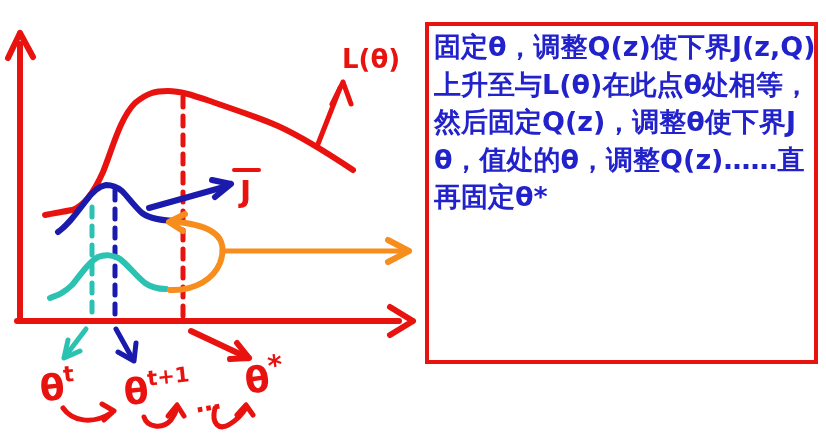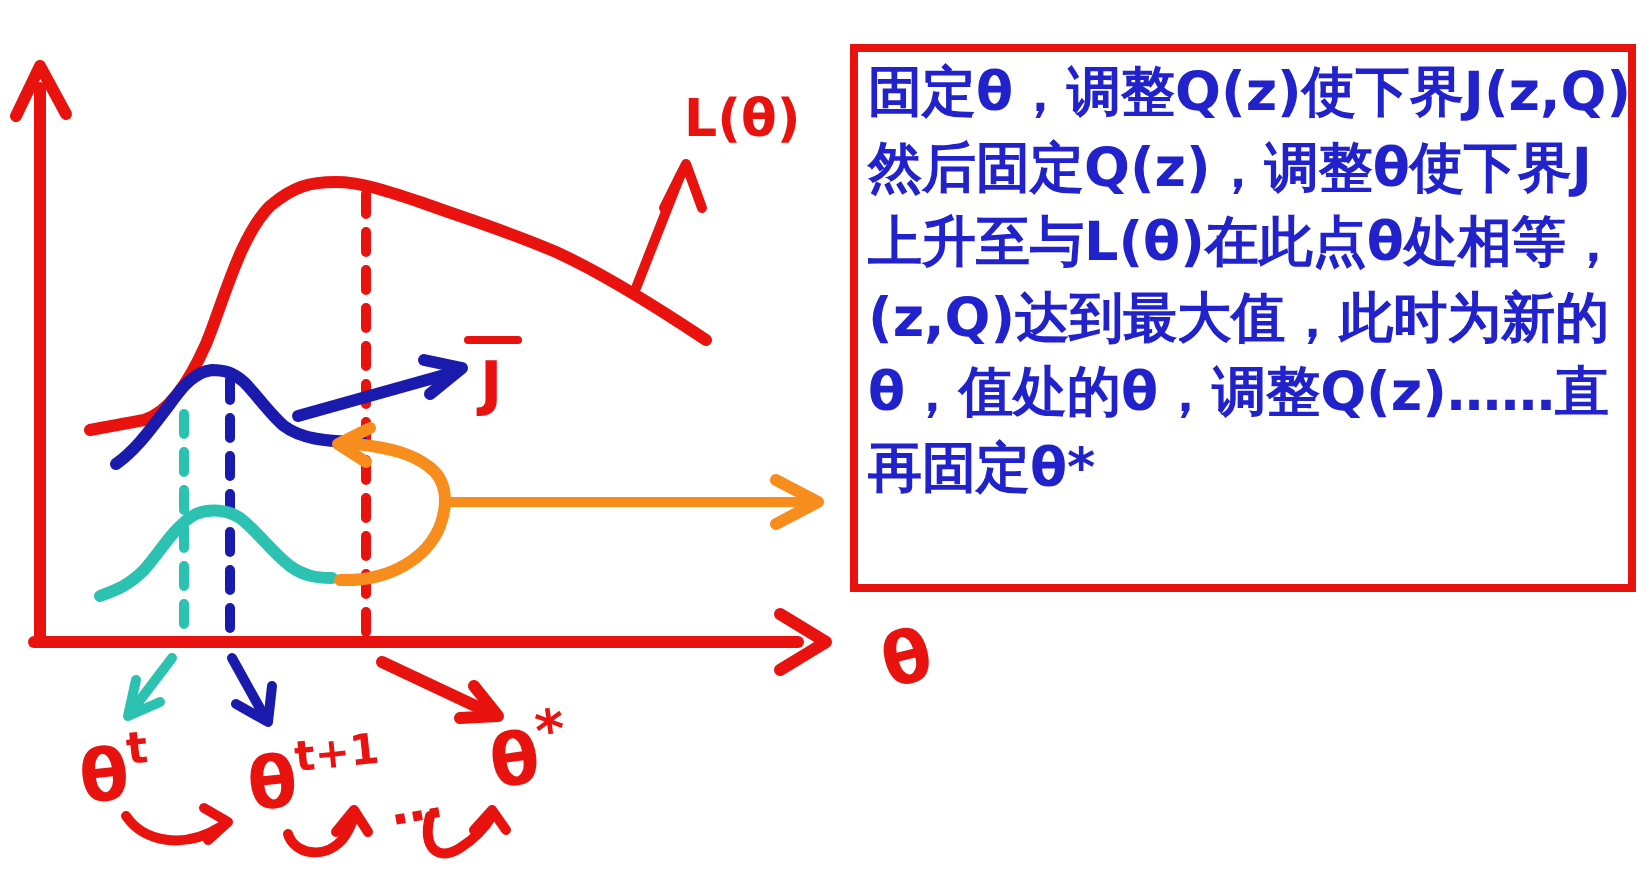--- a/index.html
+++ b/index.html
@@ -24,21 +24,21 @@
 
   .dash { stroke-dasharray: 10 9; }
 
   .hw-red { fill: #e8120f; font-weight: bold; font-family: "DejaVu Sans", sans-serif; }
 
   .note-box {
     position: absolute;
     left: 425px;
     top: 22px;
     width: 393px;
-    height: 274px;
+    height: 342px;
     box-sizing: border-box;
     border: 4px solid #e8120f;
     background: #ffffff;
     padding: 2px 3px 0 5px;
     color: #2222cc;
     font-weight: bold;
     font-size: 27px;
     line-height: 37.6px;
     font-family: "DejaVu Sans", sans-serif;
     overflow: hidden;
@@ -145,20 +145,19 @@
     </g>
     <text class="hw-red" x="195" y="411" font-size="26" transform="rotate(-10 205 404)">…</text>
     <g>
       <path class="stroke-red w5" d="M 215 408 C 211 424, 219 431, 230 424 C 238 419, 243 413, 246 408"></path>
       <path class="stroke-red w5" d="M 246 405 L 237 415 M 246 405 L 253 415"></path>
     </g>
   </svg>
 
   <div class="note-box">
     <div class="note-line">固定θ，调整Q(z)使下界J(z,Q)</div>
+    <div class="note-line">上升至与L(θ)在此点θ处相等，</div>
     <div class="note-line">然后固定Q(z)，调整θ使下界J</div>
-    <div class="note-line">上升至与L(θ)在此点θ处相等，</div>
-    <div class="note-line">(z,Q)达到最大值，此时为新的</div>
     <div class="note-line">θ，值处的θ，调整Q(z)……直</div>
     <div class="note-line">再固定θ*</div>
   </div>
 
 </div>
 
 </body></html>

